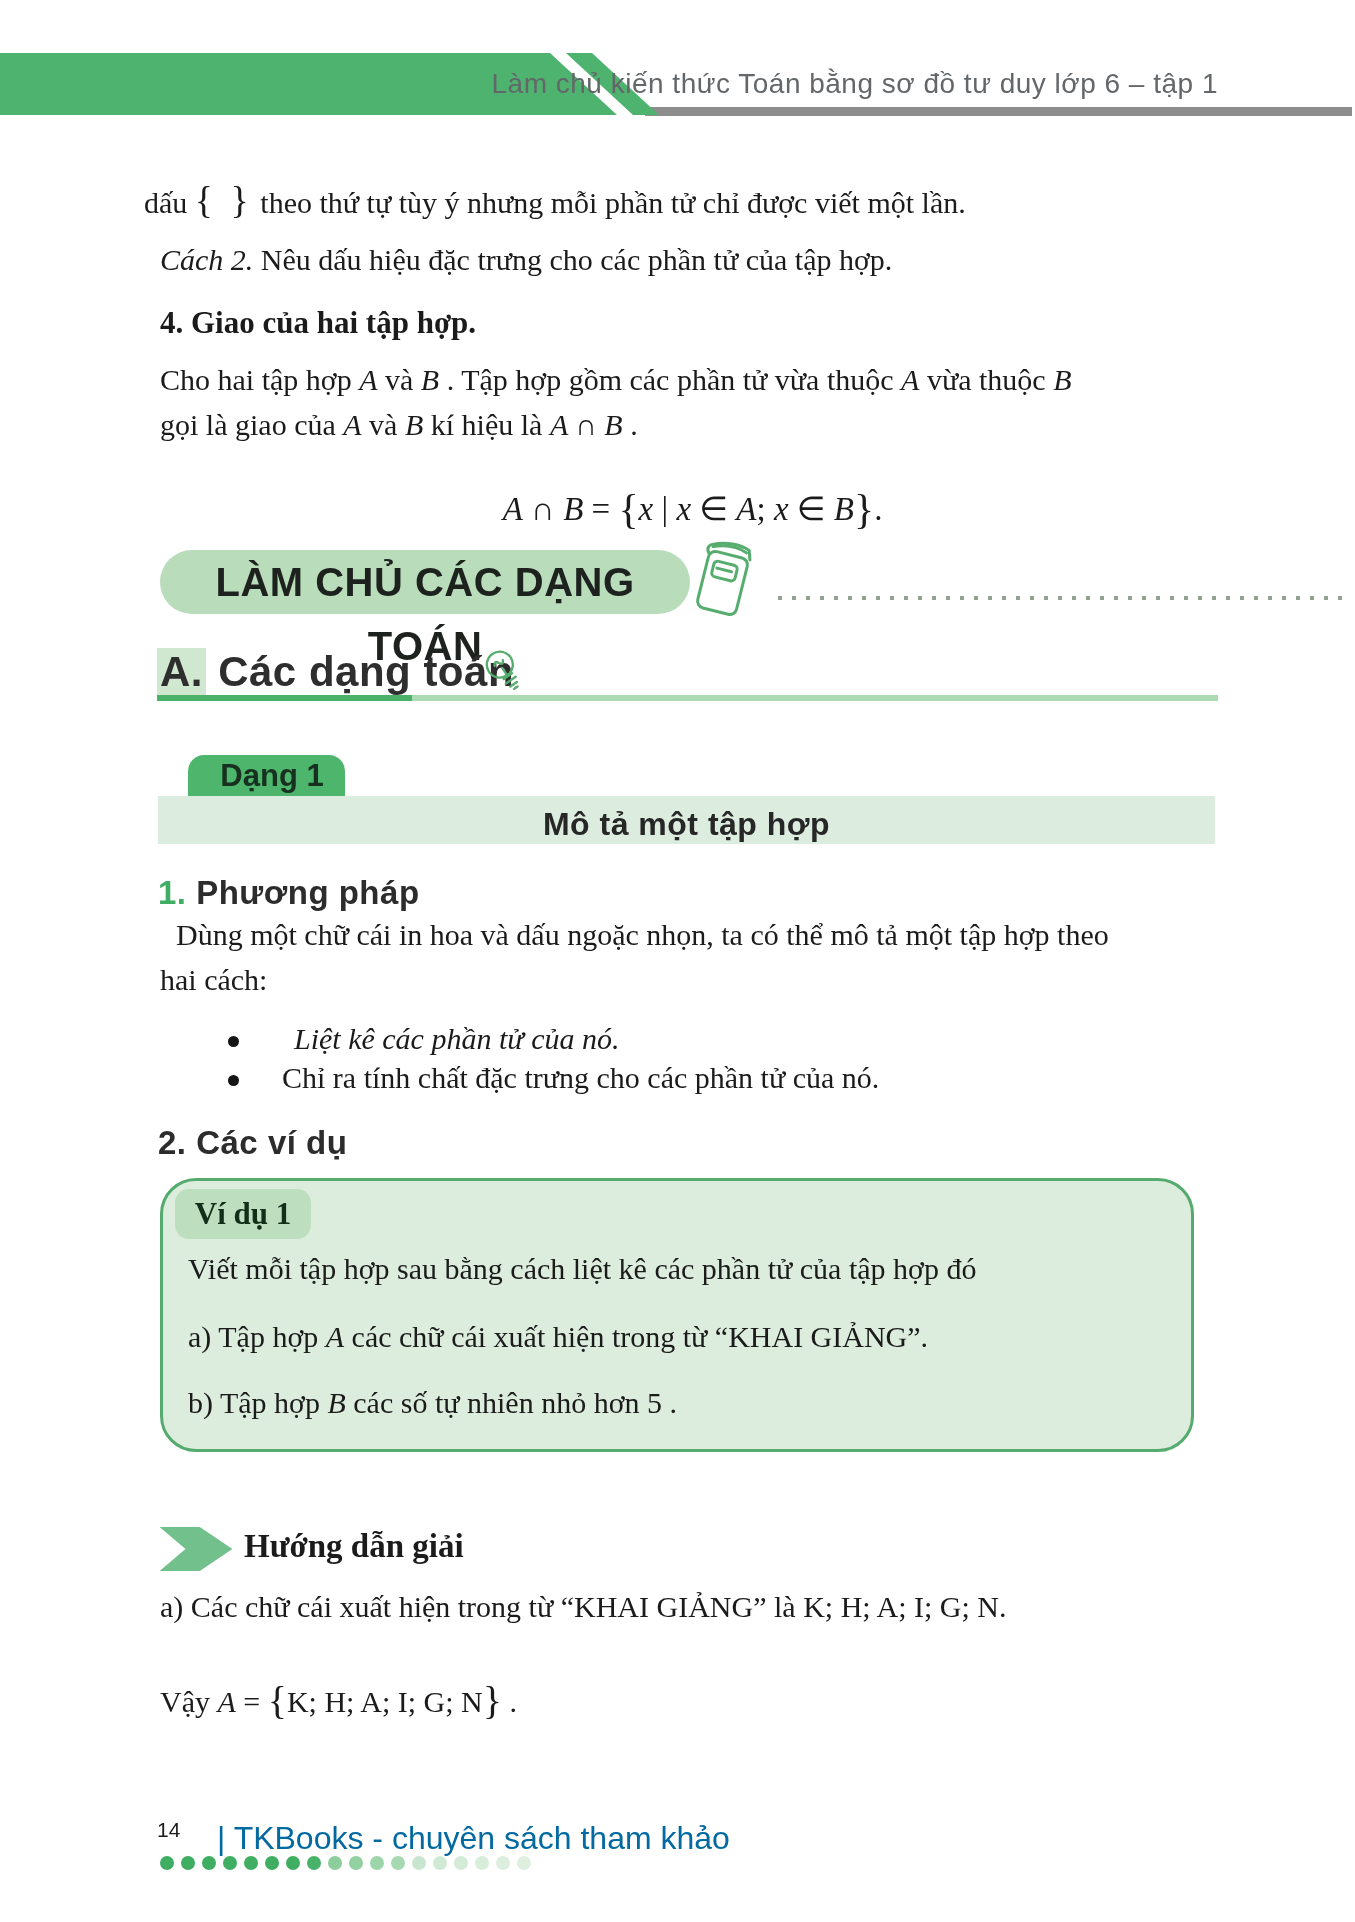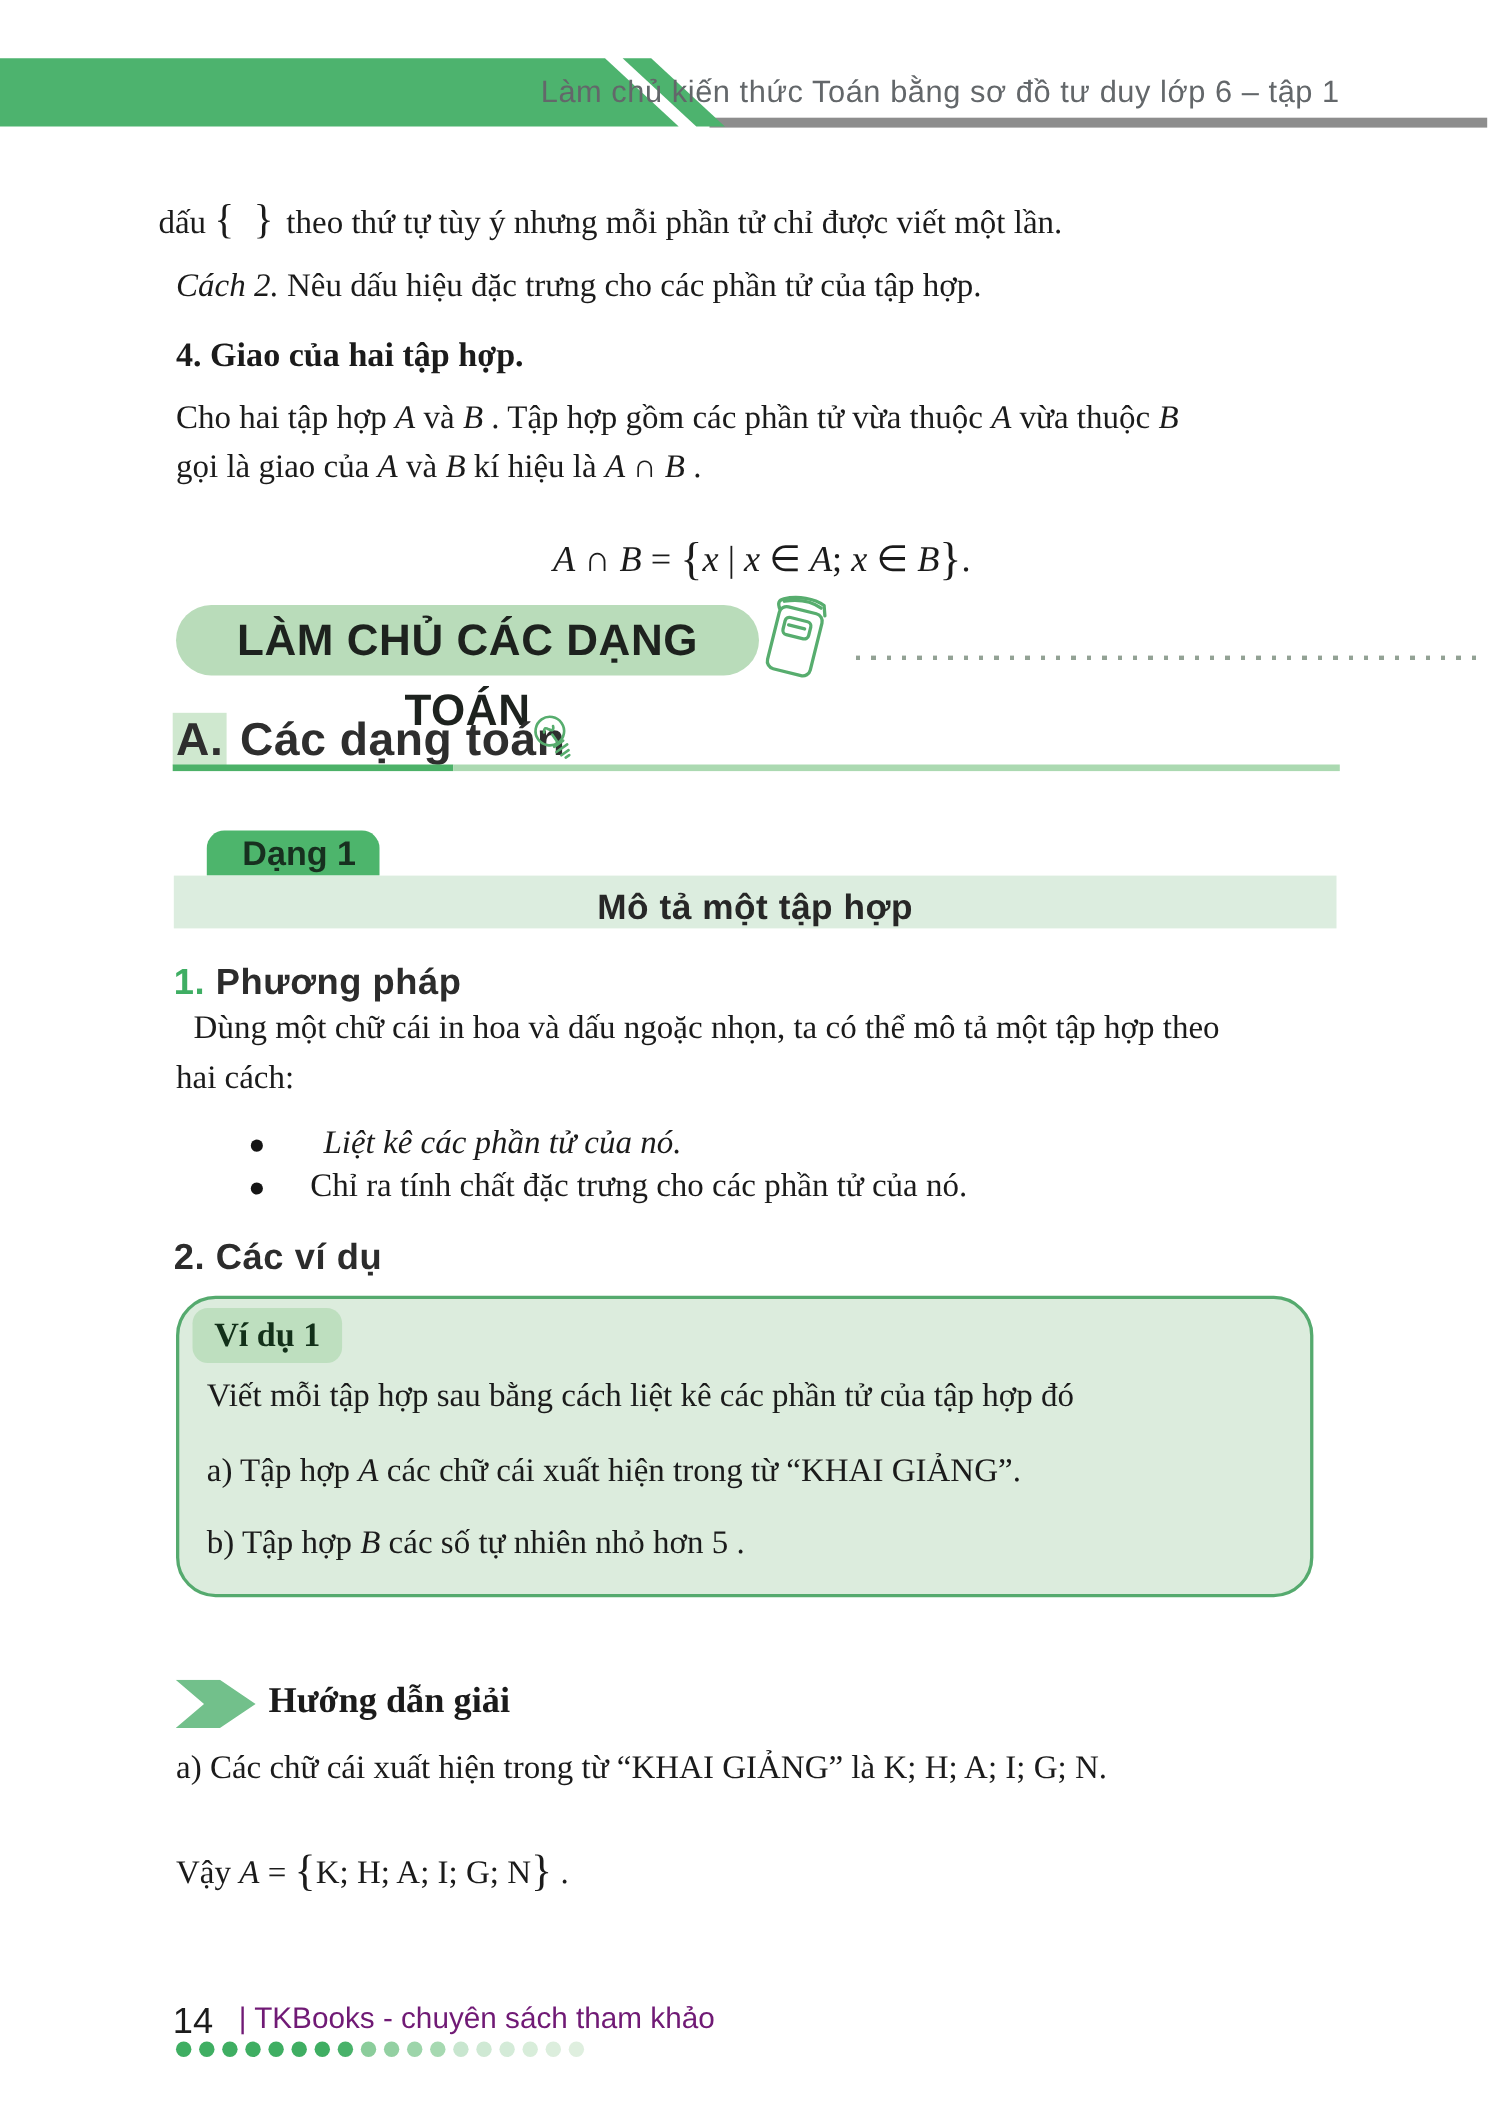--- a/index.html
+++ b/index.html
@@ -28,22 +28,22 @@
        font-size:32px;color:#272727;letter-spacing:0.5px;}
   .subhead{font-weight:bold;font-size:33px;color:#2c2c2c;letter-spacing:0.5px;}
   .subhead .num-green{color:#3fae63;}
   .bullet-dot{width:11px;height:11px;border-radius:50%;background:#151515;}
   .vidu-box{background:#dcecdd;border:3px solid #55aa6e;border-radius:36px;}
   .vidu-label{background:#bedfbf;border-radius:14px;text-align:center;line-height:50px;
               font-weight:bold;font-size:31px;color:#123019;font-family:"Liberation Serif",serif;}
   .sol-head{font-weight:bold;font-size:33px;color:#1b1b1b;}
   .rule{height:6px;}
   .dotted-leader{height:4px;background:repeating-linear-gradient(90deg,#93a295 0 4px,transparent 4px 14px);}
-  .footer-num{font-size:33px;color:#1c1c1c;}
-  .footer-imprint{font-size:27px;color:#701a75;}
+  .footer-num{font-size:21px;color:#1c1c1c;}
+  .footer-imprint{font-size:32px;color:#0369a1;}
   .dots{display:flex;gap:7px;}
   .dot{width:14px;height:14px;border-radius:50%;display:inline-block;}
 </style>
 </head>
 <body>
 
 <div class="page">
 
   <svg class="abs" style="left:0;top:0;" width="1355" height="130">
     <rect x="645" y="107" width="707" height="9" fill="#8d8d8d"></rect>

